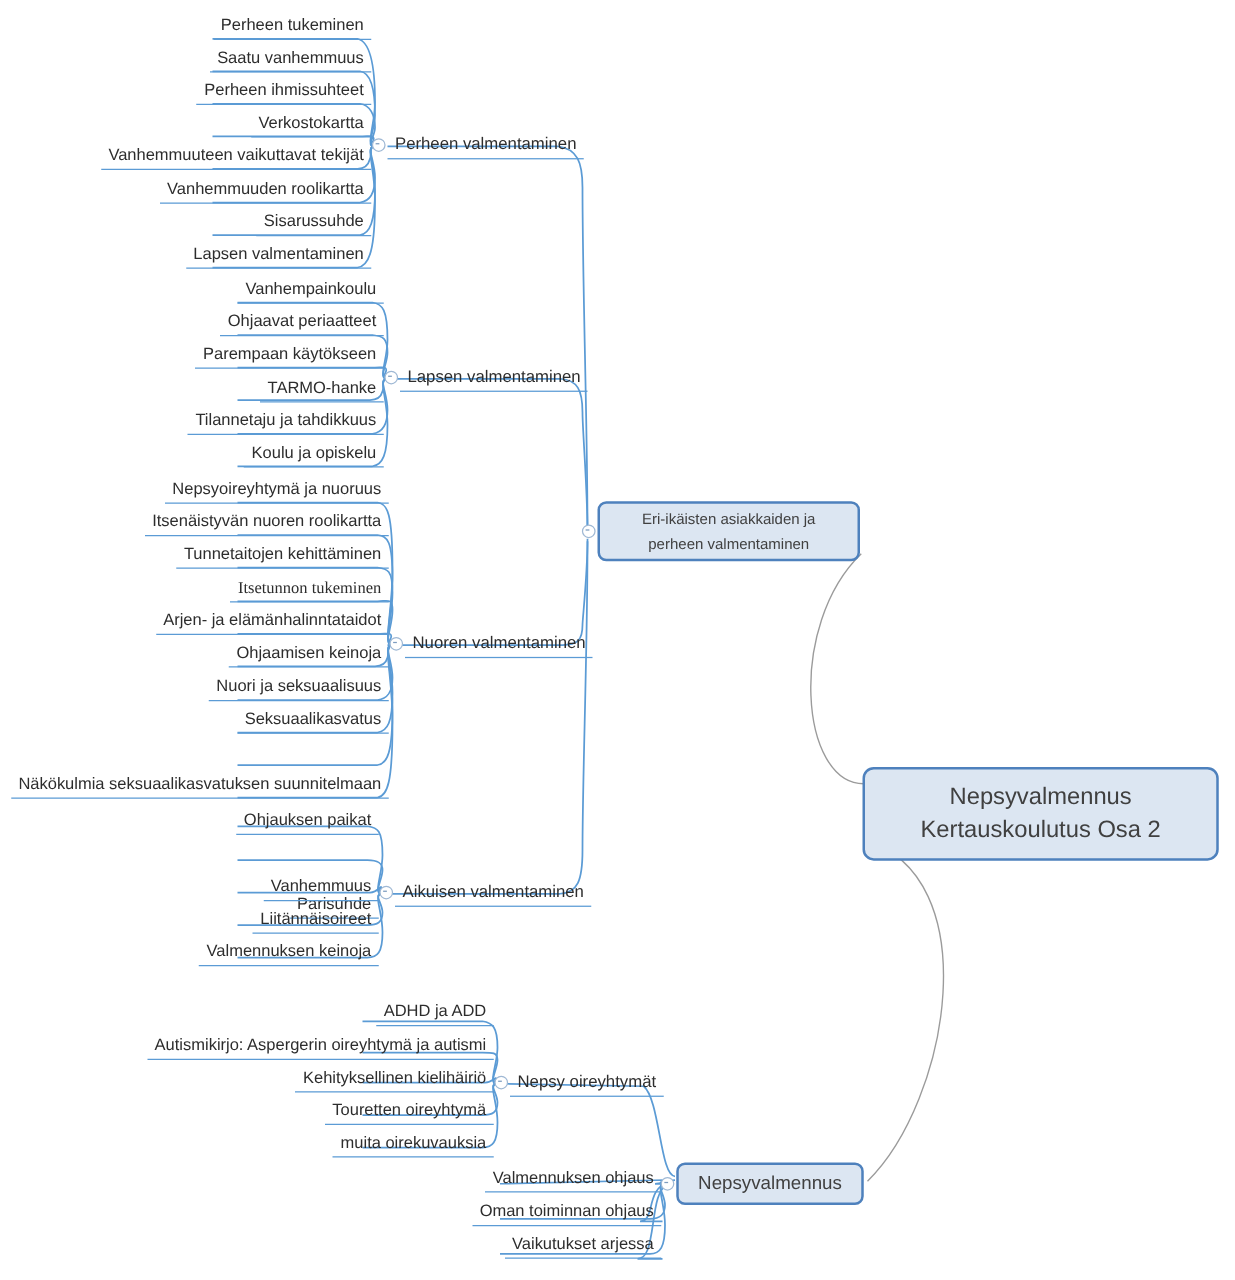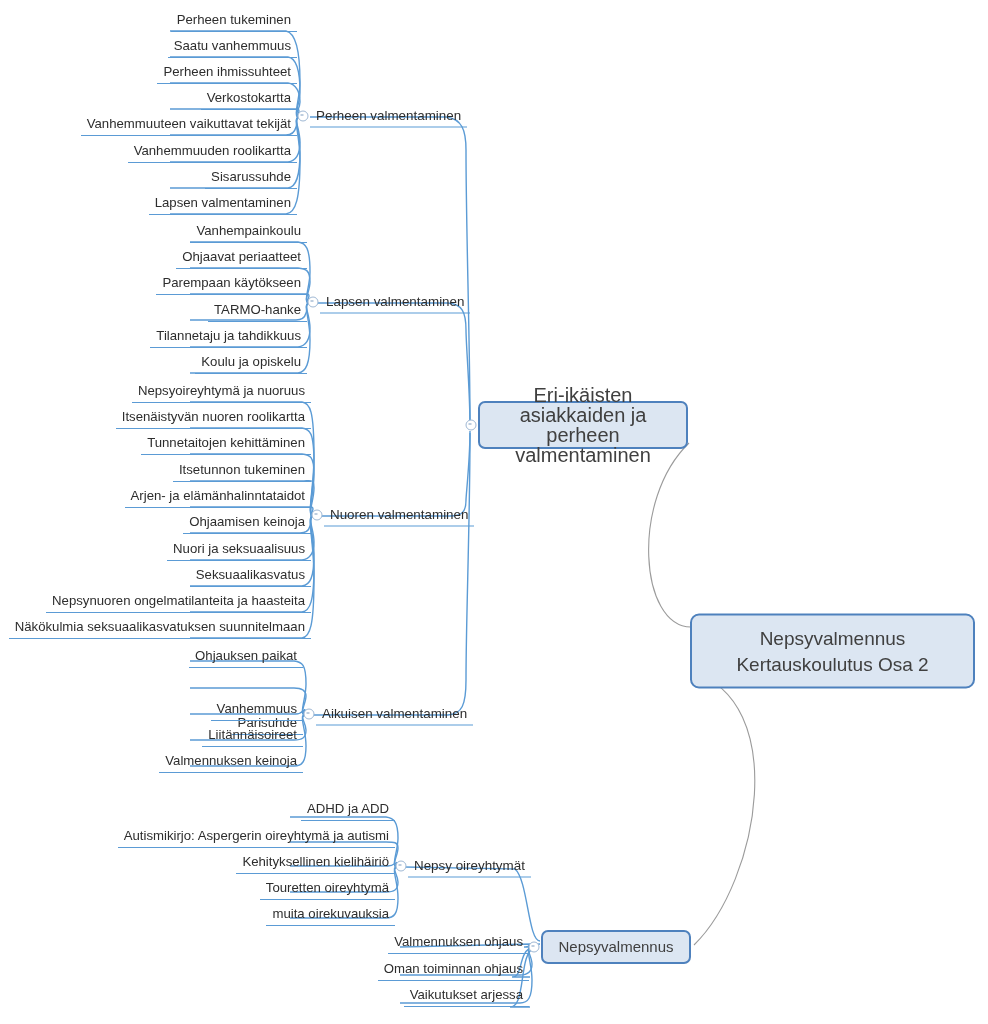--- a/index.html
+++ b/index.html
@@ -64,21 +64,21 @@
     justify-content: center;
     transform: translateY(-50%);
   }
   .boxed.root {
     font-size: 19px;
     line-height: 26px;
     border-radius: 9px;
     border-width: 2.4px;
   }
   .boxed.level1 {
-    font-size: 20px;
+    font-size: 12px;
     line-height: 20px;
   }
   .boxed.level2 {
     font-size: 15px;
     line-height: 20px;
   }
   
   .collapser {
     position: absolute;
     width: 9px;
@@ -243,32 +243,30 @@
     <span>Tilannetaju ja tahdikkuus</span></div>
   <div class="leaf" style="right:681px; top:364px;">
     <span>Koulu ja opiskelu</span></div>
 
   <div class="leaf" style="right:677px; top:393px;">
     <span>Nepsyoireyhtymä ja nuoruus</span></div>
   <div class="leaf" style="right:677px; top:419px;">
     <span>Itsenäistyvän nuoren roolikartta</span></div>
   <div class="leaf" style="right:677px; top:445px;">
     <span>Tunnetaitojen kehittäminen</span></div>
-  <div class="leaf" style="right:677px; top:472px;">
+  <div class="leaf" style="right:677px; top:472px;font-family:Liberation Serif, serif;">
     <span>Itsetunnon tukeminen</span></div>
   <div class="leaf" style="right:677px; top:498px;">
     <span>Arjen- ja elämänhalinntataidot</span></div>
   <div class="leaf" style="right:677px; top:524px;">
     <span>Ohjaamisen keinoja</span></div>
   <div class="leaf" style="right:677px; top:551px;">
     <span>Nuori ja seksuaalisuus</span></div>
   <div class="leaf" style="right:677px; top:577px;">
     <span>Seksuaalikasvatus</span></div>
-  <div class="leaf" style="right:677px; top:603px;">
-    <span>Nepsynuoren ongelmatilanteita ja haasteita</span></div>
   <div class="leaf" style="right:677px; top:629px;">
     <span>Näkökulmia seksuaalikasvatuksen suunnitelmaan</span></div>
 
   <div class="leaf" style="right:685px; top:658px;">
     <span>Ohjauksen paikat</span></div>
   <div class="leaf" style="right:685px; top:684px;margin-top:41px;">
     <span>Parisuhde</span></div>
   <div class="leaf" style="right:685px; top:711px;">
     <span>Vanhemmuus</span></div>
   <div class="leaf" style="right:685px; top:737px;">

